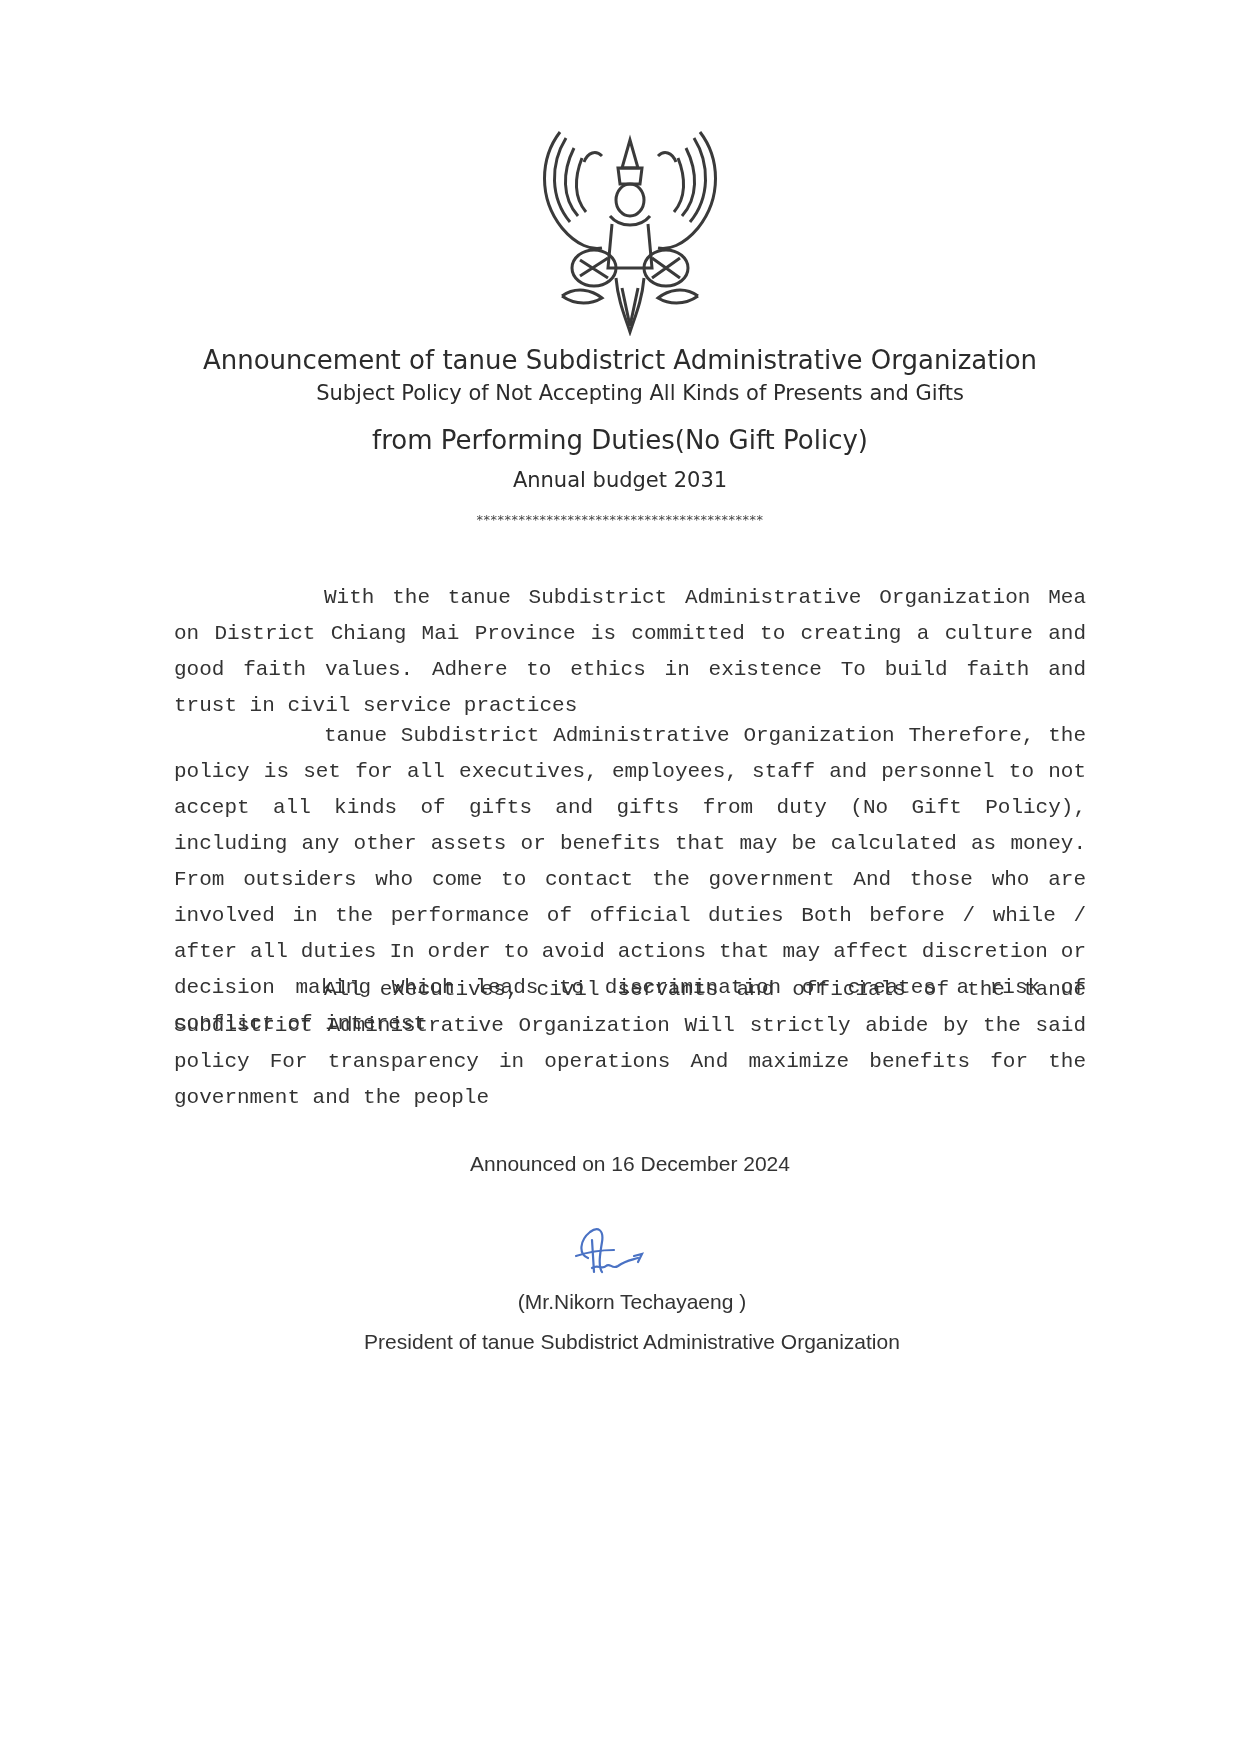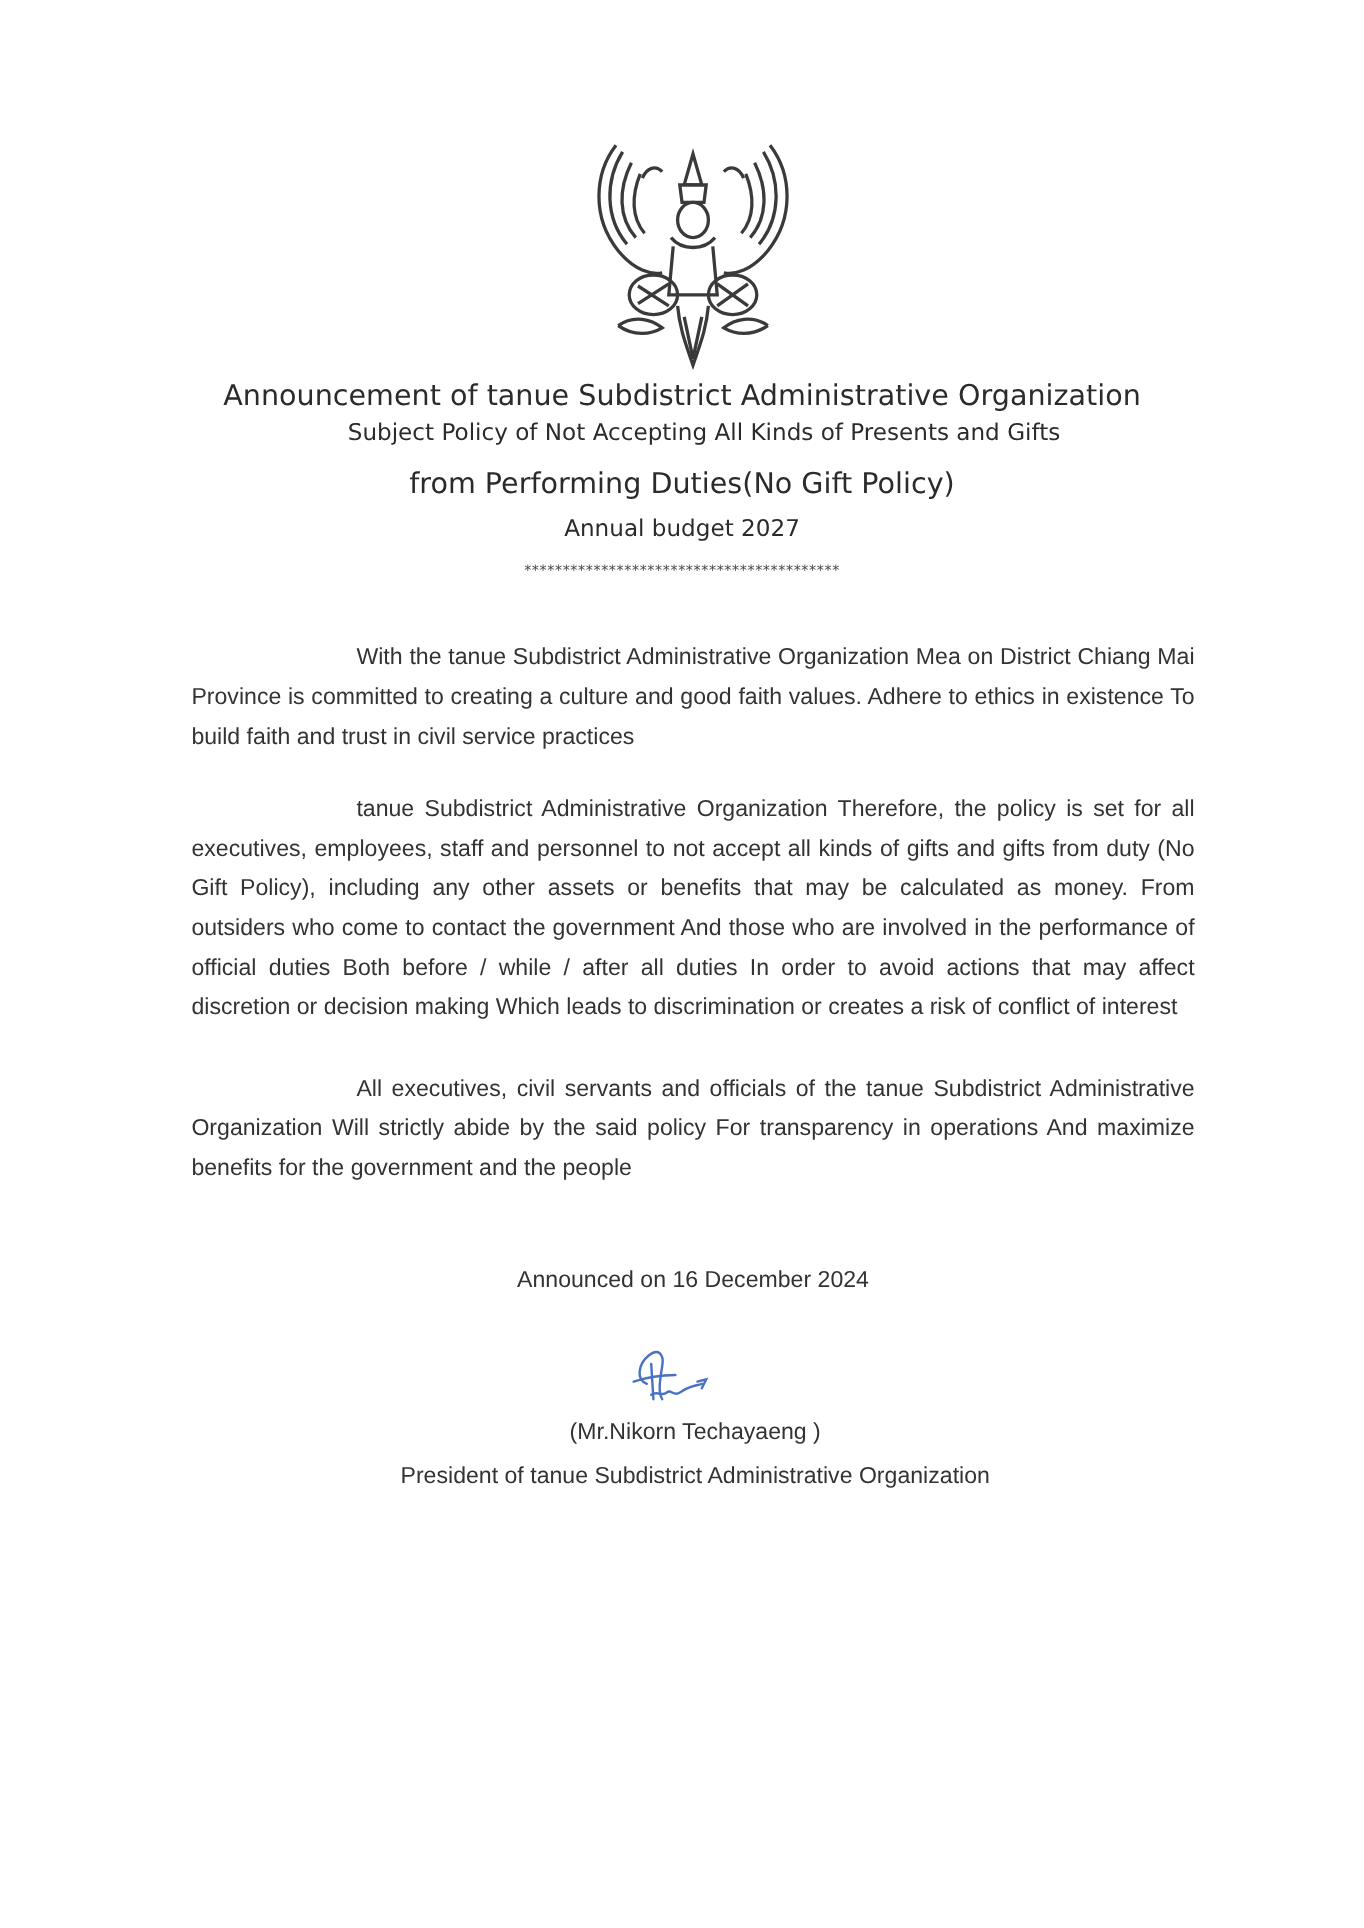--- a/index.html
+++ b/index.html
@@ -14,21 +14,21 @@
       position: absolute; left: 0; width: 1240px; text-align: center;
       font-family: "DejaVu Sans", sans-serif; color: #2b2b2b;
     }
     .t1 { top: 345px; font-size: 26px; }
     .t2 { top: 381px; font-size: 21px; padding-left: 20px; }
     .t3 { top: 425px; font-size: 26px; }
     .t4 { top: 468px; font-size: 21px; }
     .stars { top: 512px; font-size: 13px; letter-spacing: 0.5px; color: #444; }
     .para {
       position: absolute; left: 174px; width: 912px;
-      font-family: Liberation Sans, sans-serif; font-size: 21px;
+      font-family: Liberation Mono, monospace; font-size: 21px;
       line-height: 36px; text-align: justify; color: #333;
     }
     .para .first { display: inline-block; width: 150px; }
     .p1 { top: 580px; }
     .p2 { top: 718px; }
     .p3 { top: 972px; }
     .center-line {
       position: absolute; left: 0; width: 1240px; text-align: center;
       font-family: "Liberation Sans", sans-serif; font-size: 21px; color: #333;
     }
@@ -75,21 +75,21 @@
       <path d="M166 168 C152 158 136 162 126 170 C136 176 152 178 166 168"></path>
 
       <path d="M84 150 C86 172 92 186 98 204 C104 186 110 172 112 150"></path>
       <path d="M90 160 L98 198 L106 160"></path>
     </g>
   </svg>
 
   <div class="title-block t1">Announcement of tanue Subdistrict Administrative Organization</div>
   <div class="title-block t2">Subject Policy of Not Accepting All Kinds of Presents and Gifts</div>
   <div class="title-block t3">from Performing Duties(No Gift Policy)</div>
-  <div class="title-block t4">Annual budget 2027</div>
+  <div class="title-block t4">Annual budget 2031</div>
   <div class="title-block stars">*****************************************</div>
 
   <div class="para p1">
     <span class="first"></span><span>With the tanue Subdistrict Administrative Organization Mea on District Chiang Mai Province is committed to creating a culture and good faith values. Adhere to ethics in existence To build faith and trust in civil service practices</span>
   </div>
 
   <div class="para p2">
     <span class="first"></span><span>tanue Subdistrict Administrative Organization Therefore, the policy is set for all executives, employees, staff and personnel to not accept all kinds of gifts and gifts from duty (No Gift Policy), including any other assets or benefits that may be calculated as money.  From outsiders who come to contact the government And those who are involved in the performance of official duties Both before / while / after all duties In order to avoid actions that may affect discretion or decision making Which leads to discrimination or creates a risk of conflict of interest</span>
   </div>
 

